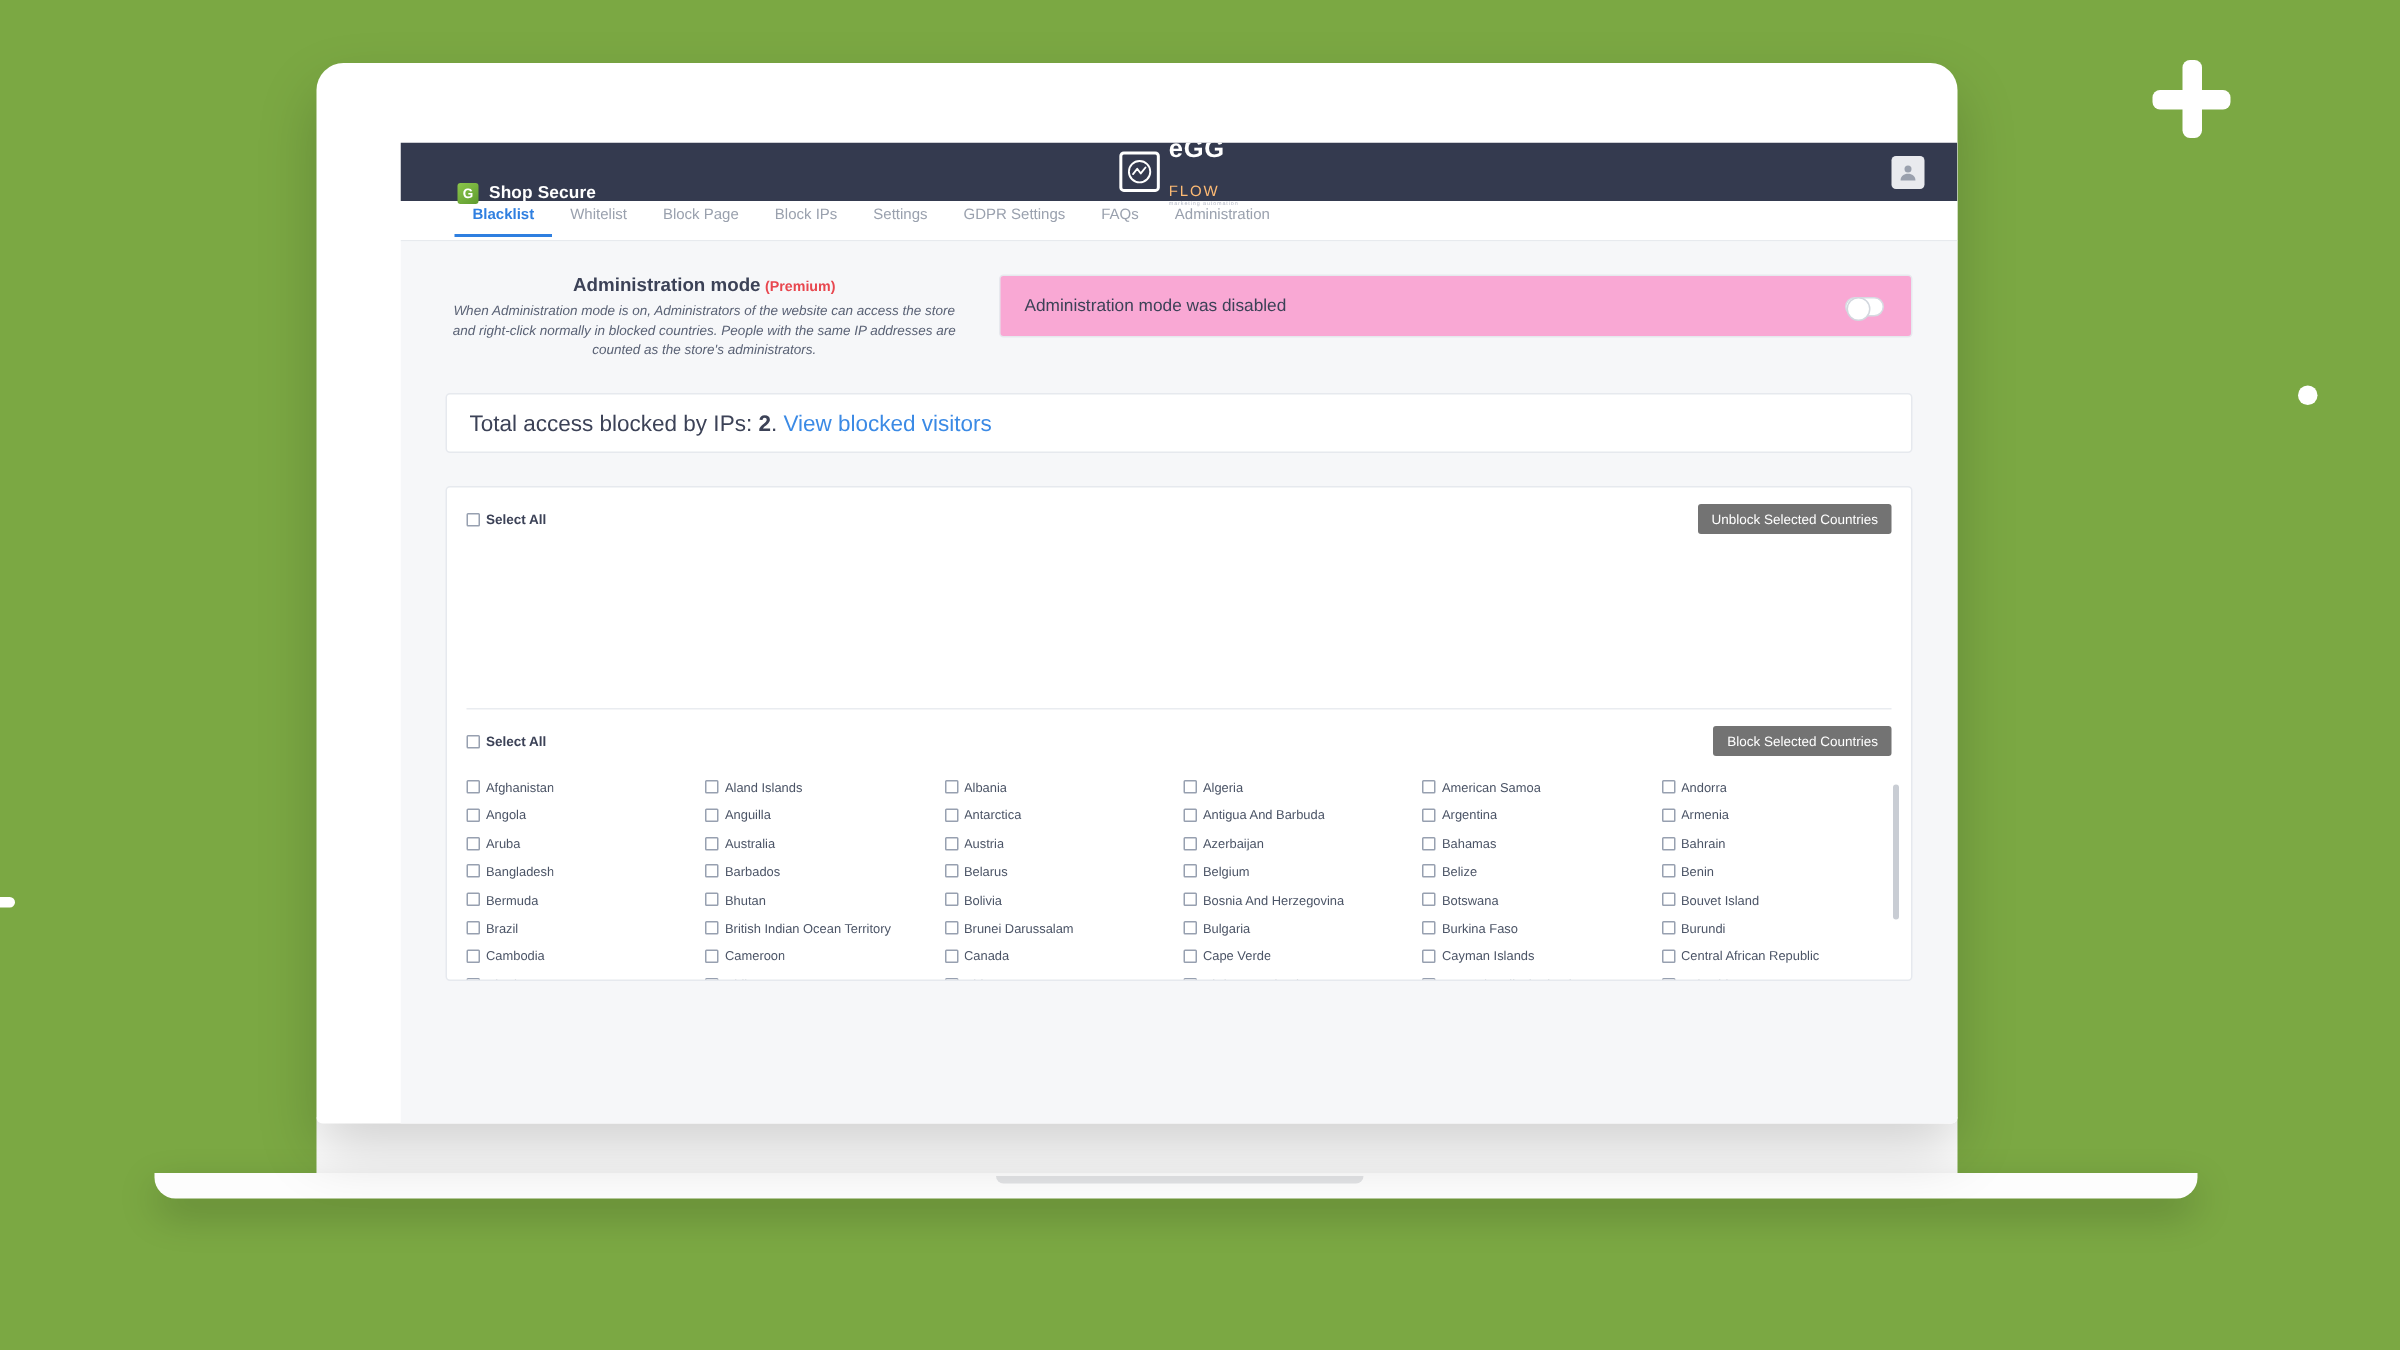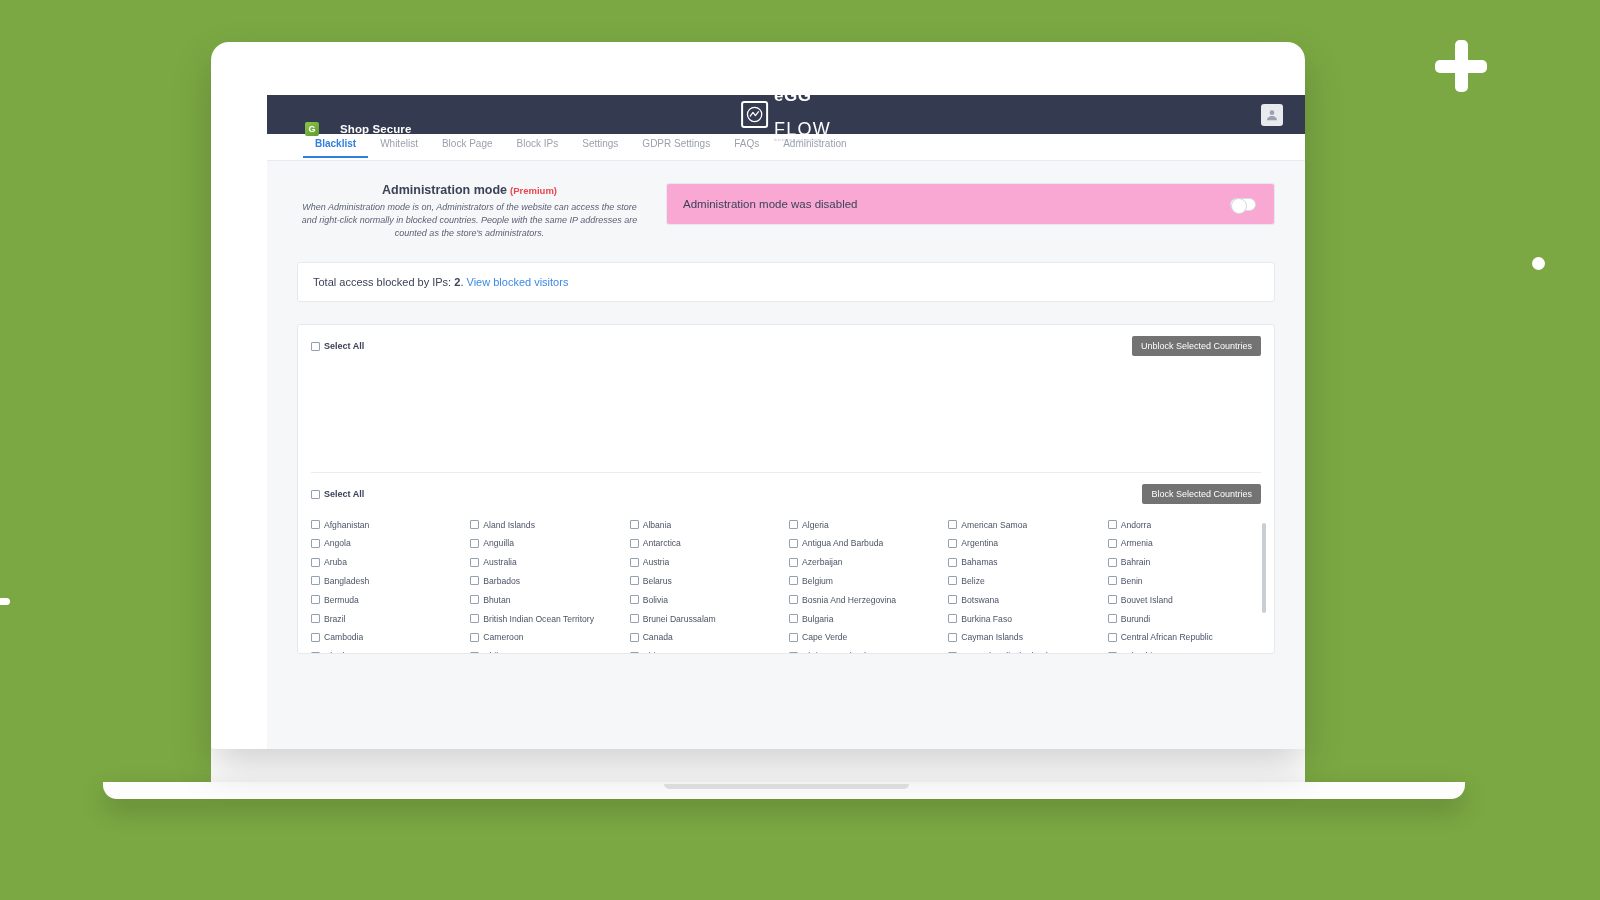--- a/index.html
+++ b/index.html
@@ -65,21 +65,21 @@
     width: 1038px; height: 654px;
     background: #ffffff;
     overflow: hidden;
   }
 
   
   .topbar {
     height: 39px; background: #343a4f;
     display: flex; align-items: center; position: relative;
   }
-  .brand { display: flex; align-items: center; gap: 21px; margin-left: 38px; margin-top: 28px; }
+  .brand { display: flex; align-items: center; gap: 7px; margin-left: 38px; margin-top: 28px; }
   .brand-mark {
     width: 14px; height: 14px; border-radius: 2px;
     background: linear-gradient(145deg,#8cc64b 0%,#5e9b2e 100%);
     position: relative; flex: none;
   }
   .brand-mark::after {
     content: "G"; position: absolute; inset: 0;
     color: #fff; font-size: 9px; font-weight: bold;
     display: flex; align-items: center; justify-content: center;
   }
@@ -88,21 +88,21 @@
   .logo {
     position: absolute; left: 50%; top: 50%; transform: translate(-50%,-50%);
     display: flex; align-items: center; gap: 6px;
   }
   .logo-icon {
     width: 27px; height: 27px; border: 2px solid #fff; border-radius: 3px;
     display: flex; align-items: center; justify-content: center; flex: none;
   }
   .logo-text { display: flex; flex-direction: column; line-height: 1; }
   .logo-egg { color: #fff; font-size: 17px; font-weight: bold; letter-spacing: .5px; }
-  .logo-flow { color: #ffffff; font-size: 18px; letter-spacing: 1.2px; margin-top: 16px; }
+  .logo-flow { color: #fdba74; font-size: 10px; letter-spacing: 1.2px; margin-top: 16px; }
   .logo-sub { color: #b6bac7; font-size: 3.6px; letter-spacing: .6px; margin-top: 1.5px; }
 
   .avatar {
     position: absolute; right: 22px; top: 50%; transform: translateY(-50%);
     width: 22px; height: 22px; border-radius: 3px; background: #e9eaee;
     display: flex; align-items: center; justify-content: center;
   }
   .avatar svg { width: 14px; height: 14px; fill: #9aa0ad; }
 
   
@@ -145,21 +145,21 @@
     width: 14px; height: 14px; border-radius: 50%;
     background: #fff; border: 1px solid #d2d7de;
   }
 
   
   .total-card {
     margin: 22px 30px 0 30px; background: #ffffff;
     border: 1px solid #e6e9ee; border-radius: 3px;
     height: 40px; display: flex; align-items: center; padding-left: 15px;
   }
-  .total-text { font-size: 11px; color: #3c4257; }
+  .total-text { font-size: 15px; color: #3c4257; }
   .total-text b { font-weight: bold; }
   .total-link { color: #3b8ae5; cursor: pointer; }
 
   
   .panel {
     margin: 22px 30px 0 30px; background: #ffffff;
     border: 1px solid #e6e9ee; border-radius: 3px;
     height: 330px; position: relative; overflow: hidden;
   }
   .panel-head {

